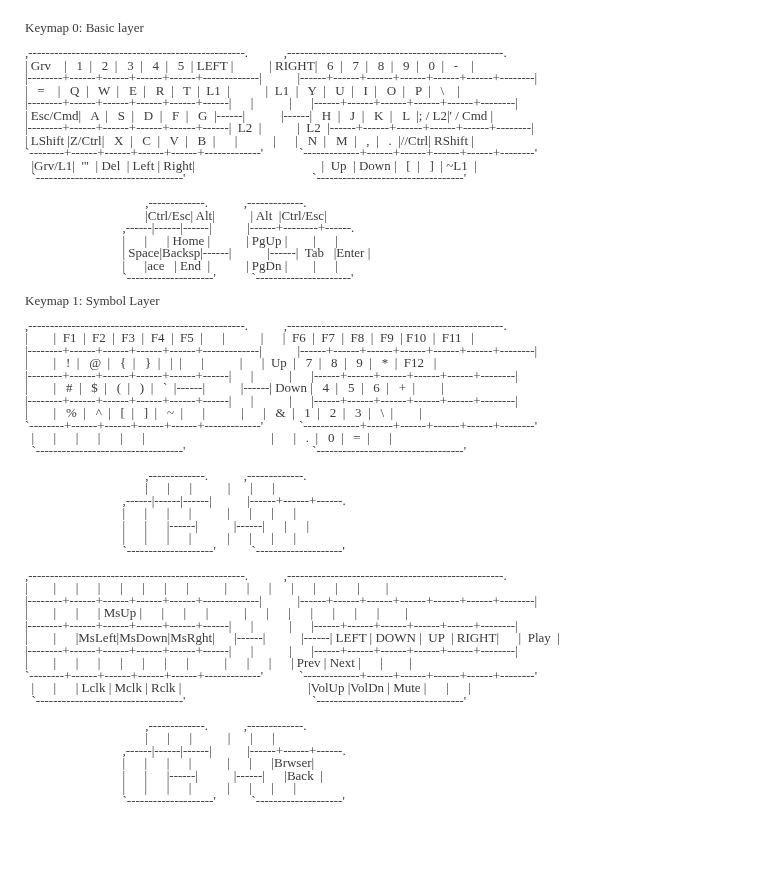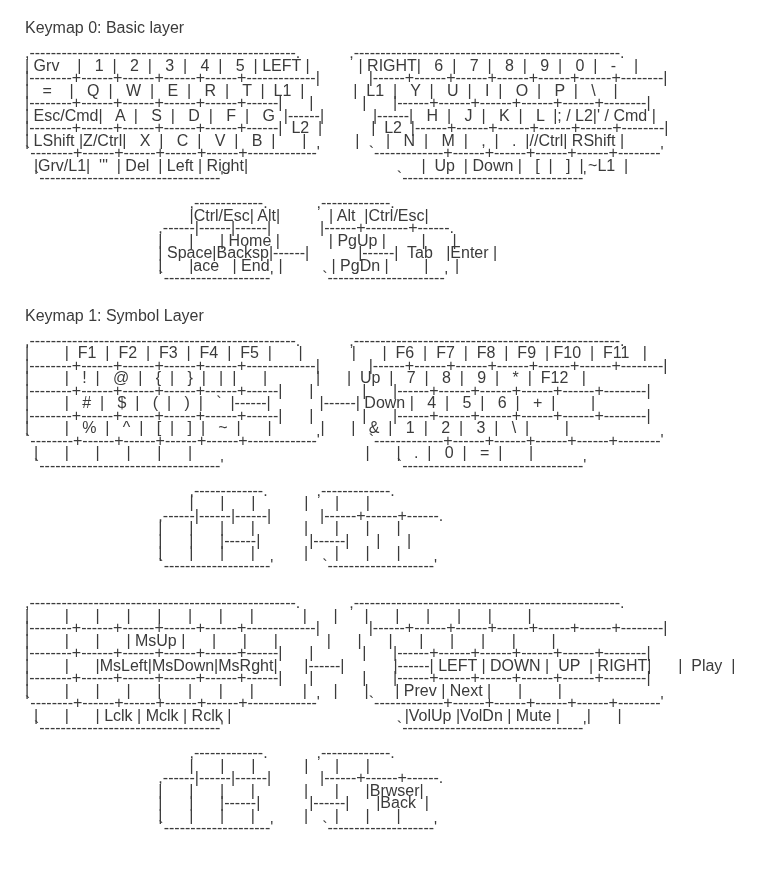--- a/index.html
+++ b/index.html
@@ -11,27 +11,27 @@
     width: 765px;
     height: 883px;
     overflow: hidden;
     box-sizing: border-box;
   }
   .page {
     box-sizing: border-box;
     width: 765px;
     height: 883px;
     padding: 22px 0 0 25px;
-    font-family: Liberation Sans, sans-serif;
-    font-size: 16px;
+    font-family: Liberation Serif, serif;
+    font-size: 13px;
     line-height: 12.5px;
     color: #3b3b3b;
   }
   .keymap-section { margin: 0; }
-  .keymap-section + .keymap-section { margin-top: 25px; }
+  .keymap-section + .keymap-section { margin-top: 10px; }
   .km-title {
     white-space: pre;
     font-weight: normal;
     margin: 0;
   }
   .km-art {
     margin: 12.5px 0 0 0;
     padding: 0;
     white-space: pre;
     font: inherit;

